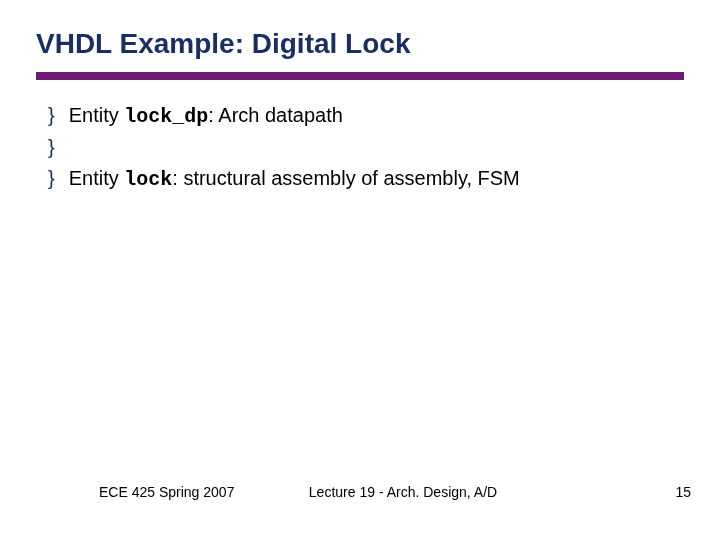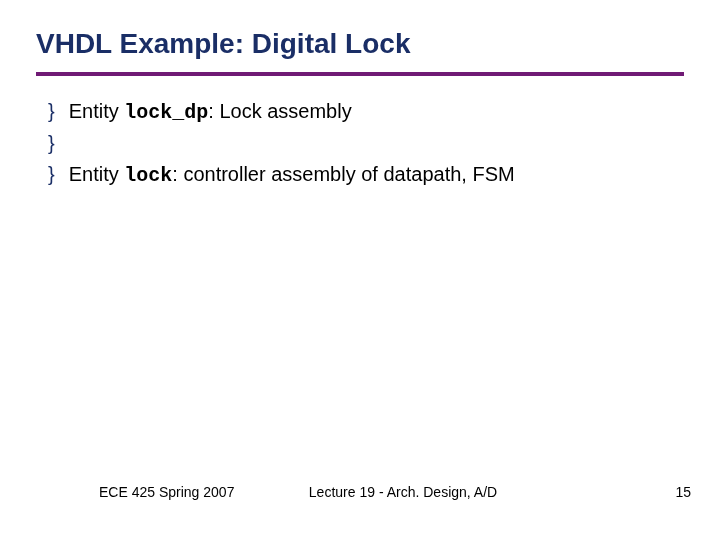--- a/index.html
+++ b/index.html
@@ -8,21 +8,21 @@
     width: 720px;
     height: 540px;
     position: relative;
     padding: 28px 36px 0 36px;
   }
   .title {
     color: #1a2e66;
     font-size: 28px;
     font-weight: bold;
     padding-bottom: 12px;
-    border-bottom: 4px solid #701a75;
+    border-bottom: 8px solid #701a75;
     margin-bottom: 22px;
   }
   .bullets {
     padding-left: 12px;
   }
   .bullet {
     display: flex;
     align-items: flex-start;
     margin-bottom: 4px;
     font-size: 20px;
@@ -64,30 +64,30 @@
 </head>
 <body>
 
 <div class="slide">
   <div class="title">VHDL Example: Digital Lock</div>
 
   <div class="bullets">
     <div class="bullet">
       <span class="bullet-icon">}</span>
       <span class="bullet-text">
-        <b>Entity </b><span class="code">lock_dp</span><b>: Lock assembly</b>
+        <b>Entity </b><span class="code">lock_dp</span><b>: Arch datapath</b>
       </span>
     </div>
     <div class="bullet">
       <span class="bullet-icon">}</span>
     </div>
     <div class="bullet">
       <span class="bullet-icon">}</span>
       <span class="bullet-text">
-        <b>Entity </b><span class="code">lock</span><b>: controller assembly of datapath, FSM</b>
+        <b>Entity </b><span class="code">lock</span><b>: structural assembly of assembly, FSM</b>
       </span>
     </div>
   </div>
 
   <div class="footer">
     <span>ECE 425 Spring 2007</span>
     <span class="footer-center">Lecture 19 - Arch. Design, A/D</span>
     <span>15</span>
   </div>
 </div>

